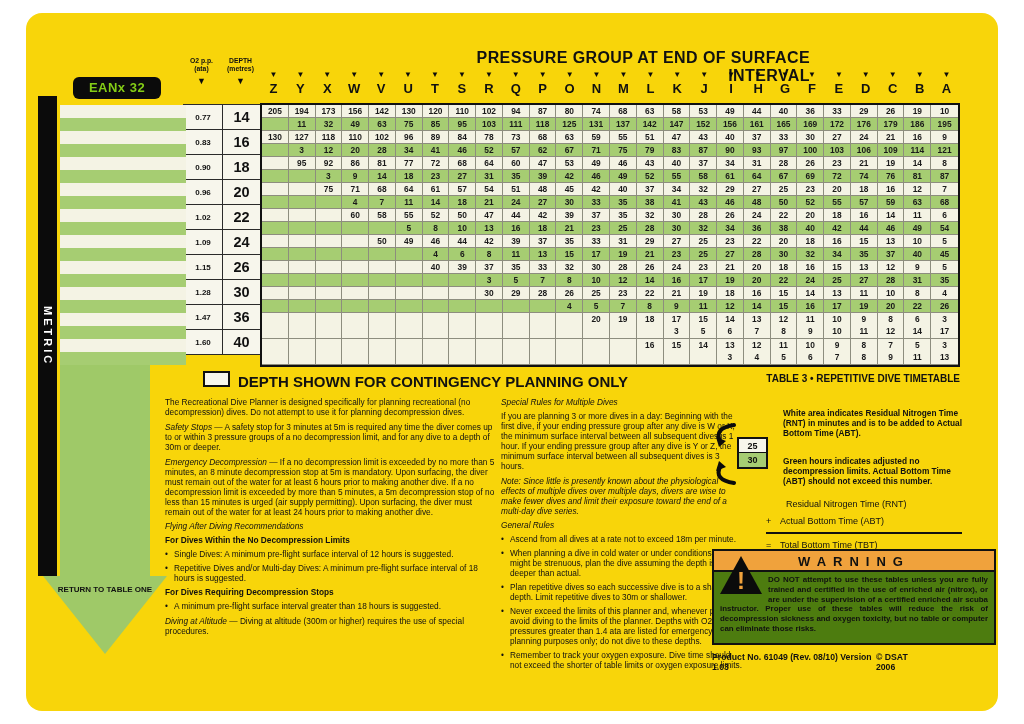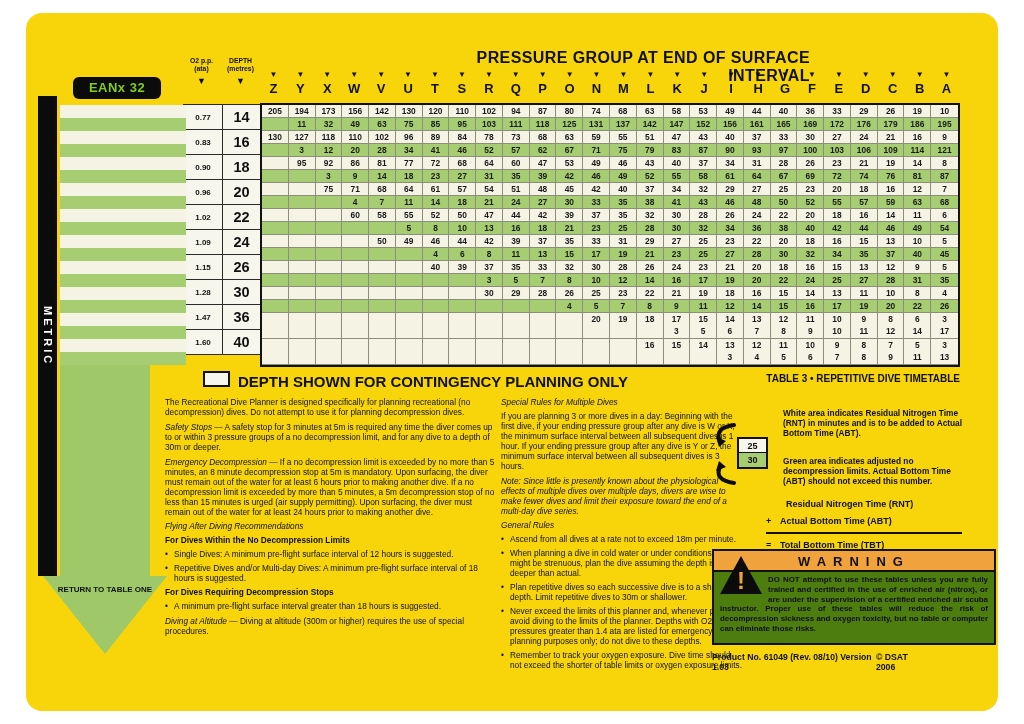--- a/index.html
+++ b/index.html
@@ -56,21 +56,21 @@
   .bmark { width:9px; flex:none; }
 
   .wnote, .gnote { left:757px; width:179px; font-size:8.3px; font-weight:bold; line-height:1.2; color:#111; }
   .wnote { top:396px; } .gnote { top:444px; }
   .minibox { left:711px; top:424px; width:31px; height:32px; border:2px solid #111; }
   .minibox div { height:14px; text-align:center; font-size:9px; font-weight:bold; line-height:14px; color:#111; }
   .mb-top { background:#F7F6EC; border-bottom:1px solid #111; }
   .mb-bot { background:#A6CD72; }
   .legend-arrows { left:686px; top:408px; }
 
-  .formula { left:740px; top:486px; width:196px; font-size:9px; font-weight:bold; color:#111; }
+  .formula { left:740px; top:486px; width:196px; font-size:9px; font-weight:normal; color:#111; }
   .formula .f1 { padding-left:20px; }
   .formula .f2 { margin-top:7px; padding-bottom:6px; border-bottom:2px solid #111; }
   .formula .f3 { margin-top:6px; }
   .formula .op { display:inline-block; width:14px; }
 
   .warning { left:686px; top:536px; width:284px; height:96px; border:2px solid #111; background:#4d7c0f; }
   .whead { height:21px; background:#F0A23C; border-bottom:2px solid #111; text-align:center; font-size:13px; font-weight:bold; letter-spacing:7px; line-height:21px; color:#111; }
   .wtri { position:absolute; left:5px; top:4px; }
   .wbody { padding:3px 6px 2px 6px; font-size:7.9px; font-weight:bold; line-height:1.24; text-align:justify; color:#111; }
   .wspacer { float:left; width:48px; height:22px; }
@@ -945,21 +945,21 @@
         <span class="bmark">•</span>
         <span>Never exceed the limits of this planner and, whenever possible, avoid diving to the limits of the planner. Depths with O2 partial pressures greater than 1.4 ata are listed for emergency planning purposes only; do not dive to these depths.</span>
       </p>
     <p class="bullet">
         <span class="bmark">•</span>
         <span>Remember to track your oxygen exposure. Dive time should not exceed the shorter of table limits or oxygen exposure limits.</span>
       </p>
   </div>
 
   <div class="wnote">White area indicates Residual Nitrogen Time (RNT) in minutes and is to be added to Actual Bottom Time (ABT).</div>
-  <div class="gnote">Green area indicates adjusted no decompression limits. Actual Bottom Time (ABT) should not exceed this number.</div>
+  <div class="gnote">Green hours indicates adjusted no decompression limits. Actual Bottom Time (ABT) should not exceed this number.</div>
 
   <svg class="legend-arrows" width="24" height="66" viewBox="0 0 24 66">
     <path d="M22 4 C8 6 4 12 8 20" fill="none" stroke="#0b0b0b" stroke-width="4" stroke-linecap="round"></path>
     <polygon points="4,16 14,20 7,26" fill="#0b0b0b"></polygon>
     <path d="M22 62 C8 60 4 54 8 46" fill="none" stroke="#0b0b0b" stroke-width="4" stroke-linecap="round"></path>
     <polygon points="4,50 14,46 7,40" fill="#0b0b0b"></polygon>
   </svg>
   <div class="minibox">
     <div class="mb-top">25</div>
     <div class="mb-bot">30</div>

